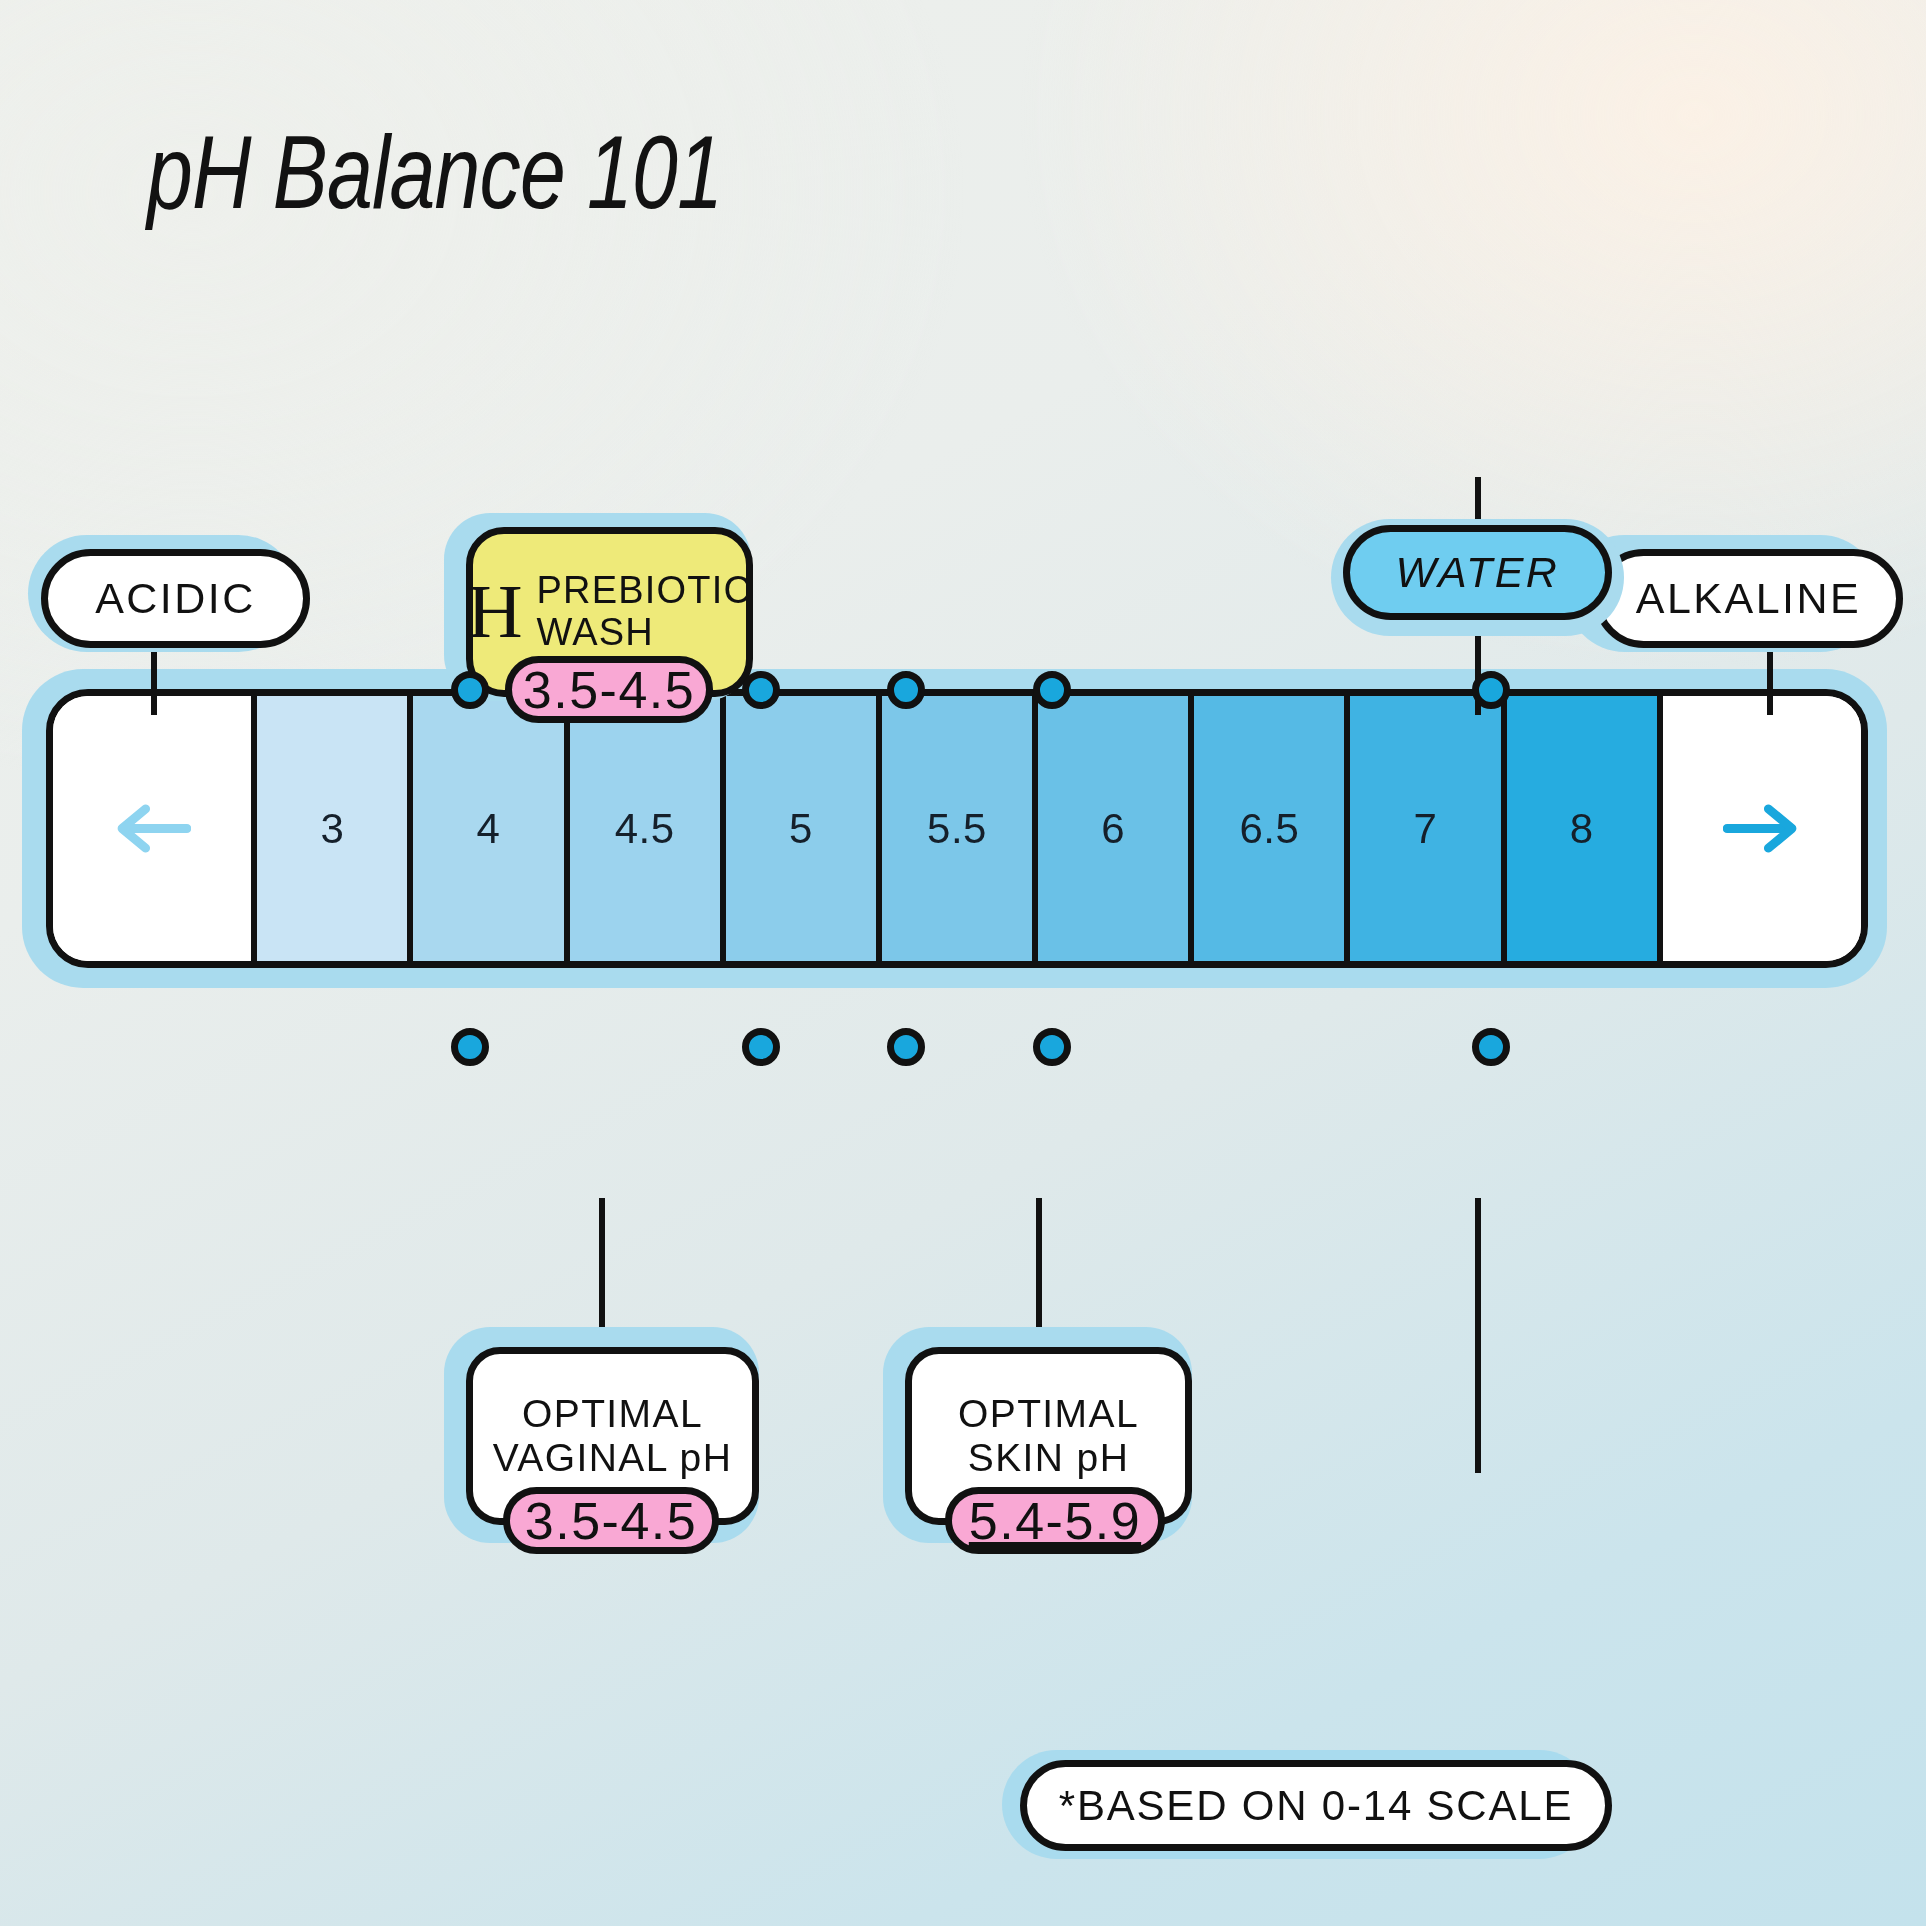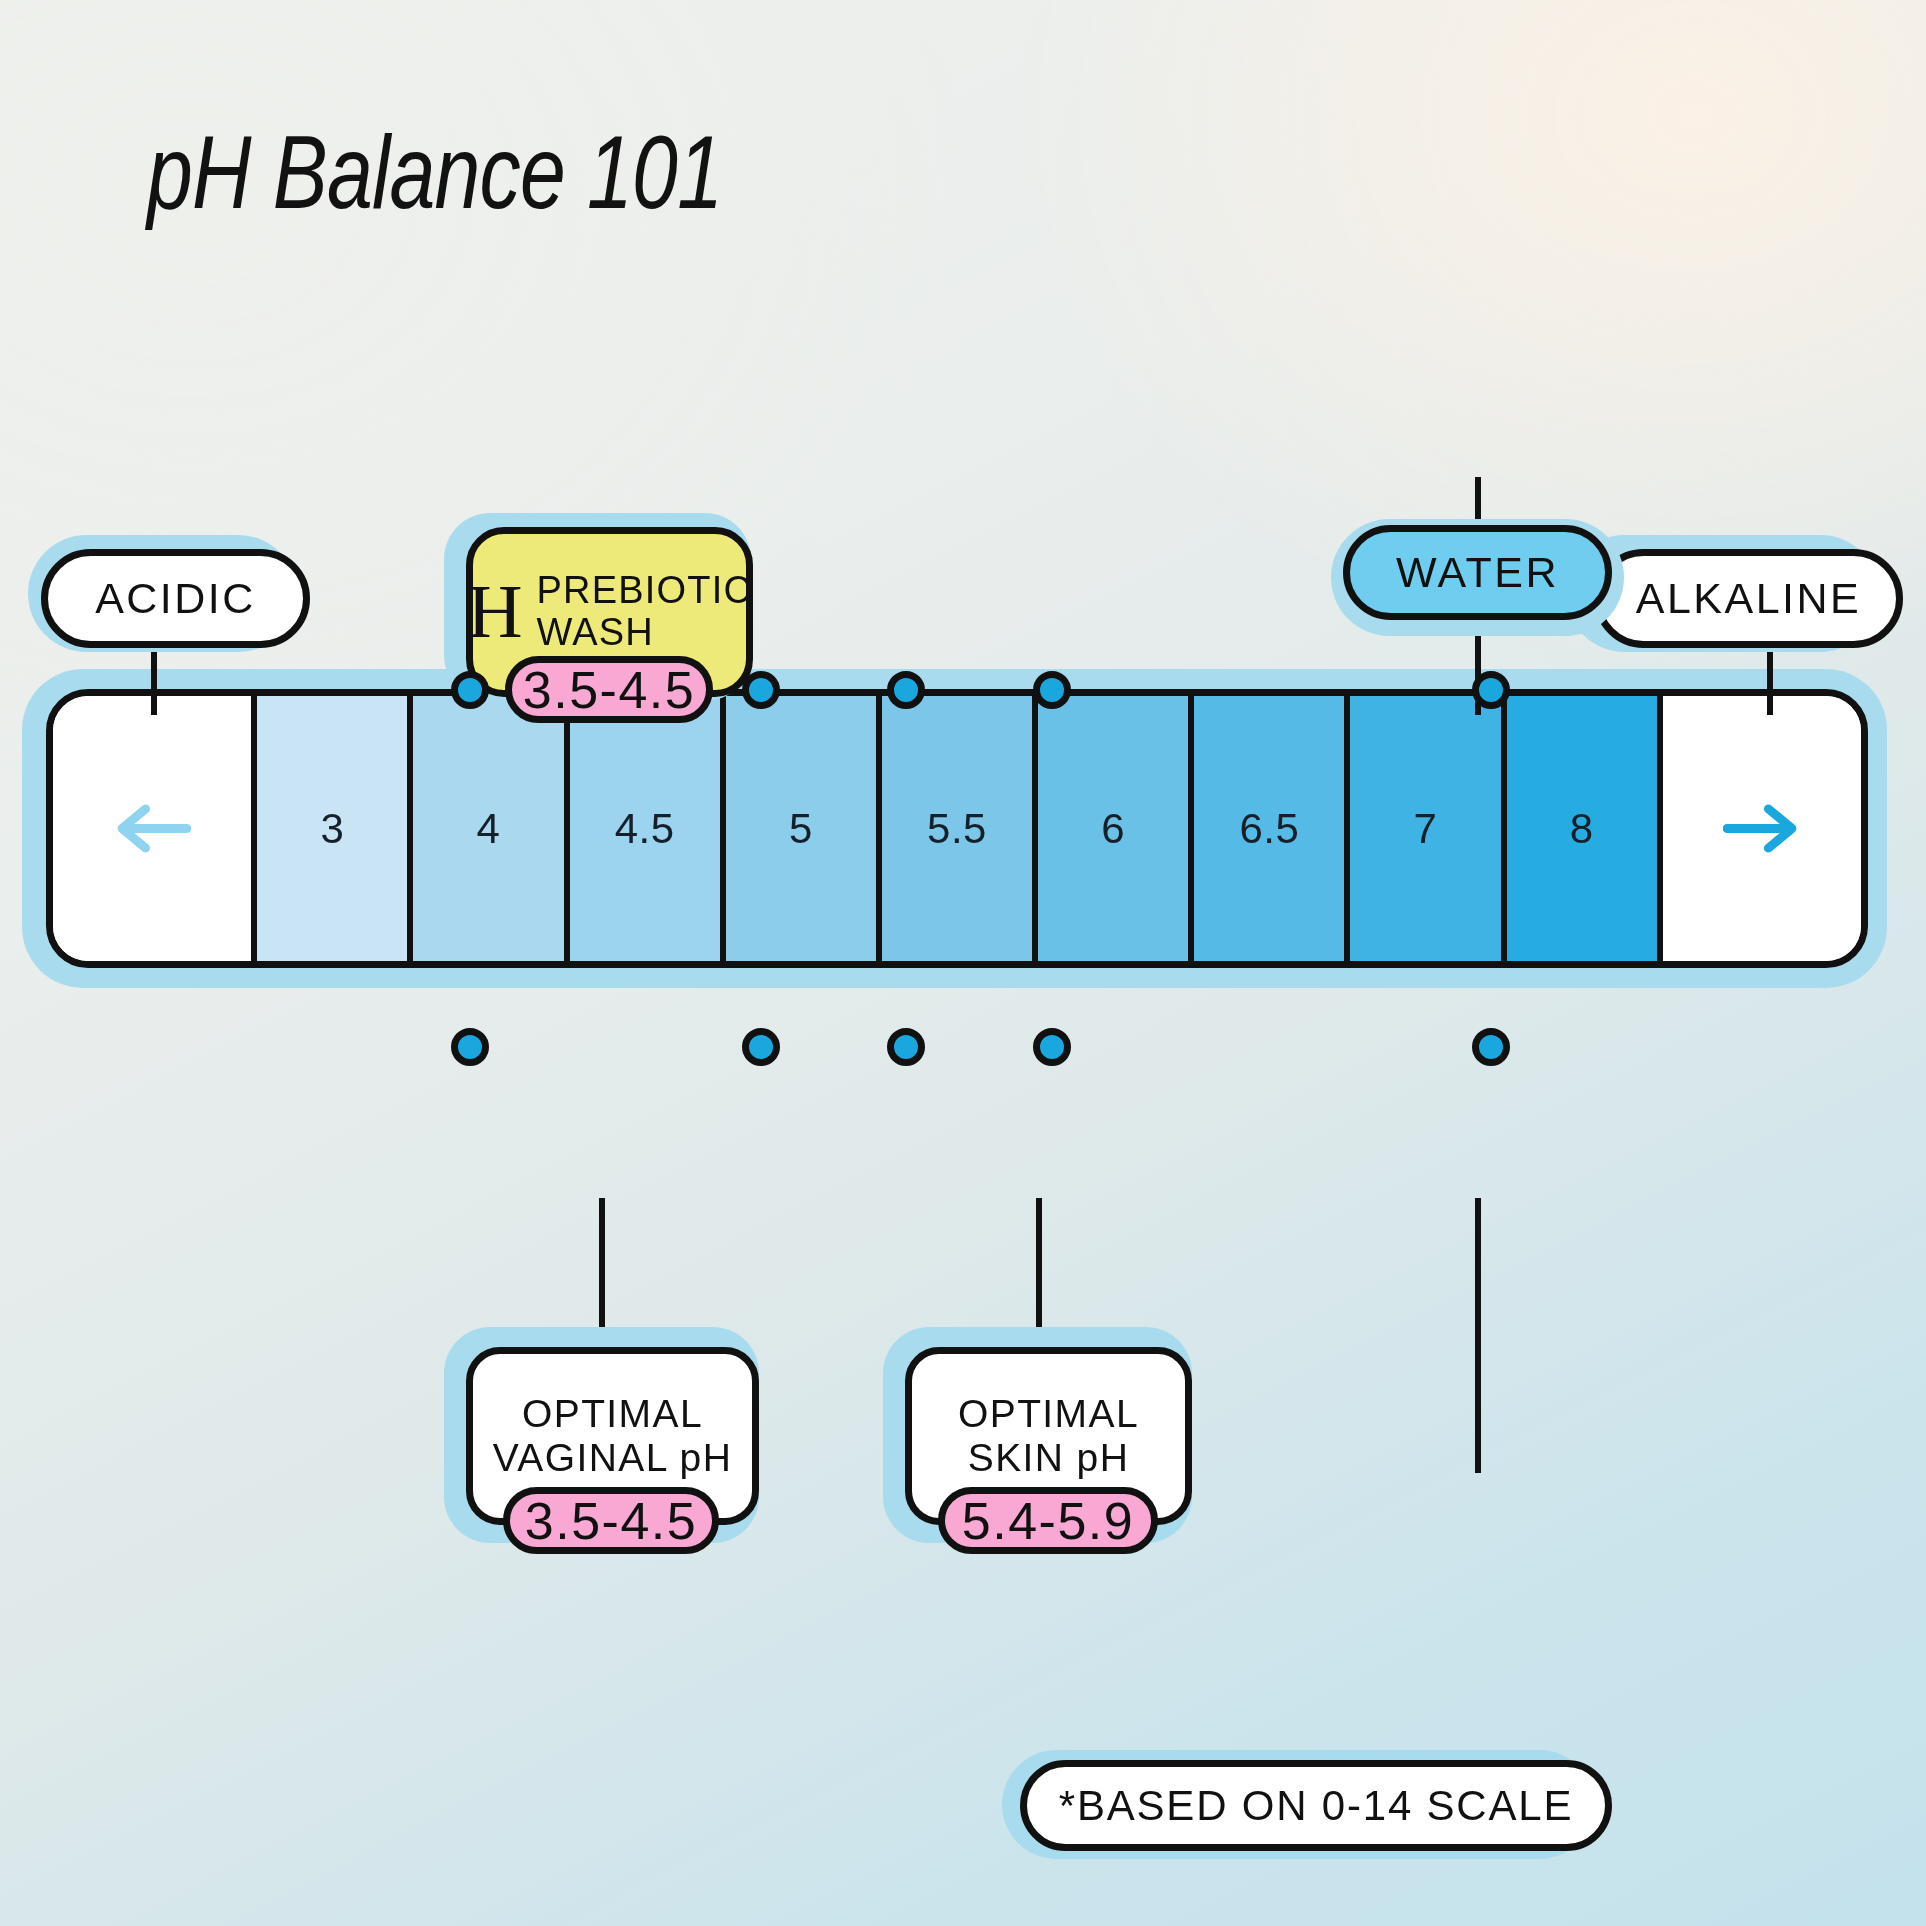--- a/index.html
+++ b/index.html
@@ -113,21 +113,21 @@
     box-sizing: border-box;
     display: flex;
     align-items: center;
     justify-content: center;
     font-size: 43px;
     letter-spacing: 2.5px;
     color: #111111;
     background: #ffffff;
     white-space: nowrap;
   }
-  .pill.blue { background: #6fcdf0; }
+  .pill.blue { background: #6fcdf0; font-style: italic; }
 
   
   .card-wrap { position: absolute; z-index: 4; }
   .card-halo {
     position: absolute;
     background: #a9dbee;
     border-radius: 46px;
   }
   .card {
     position: relative;
@@ -311,21 +311,21 @@
   </div>
 
   <div class="card-wrap" style="left:883px; top:1327px; width:337px; height:228px;">
     <div class="card-halo" style="left:0; top:0; width:309px; height:216px;"></div>
     <div class="card" style="position:absolute; left:22px; top:20px; width:287px; height:178px;">
       <div class="card-text">
         <span>OPTIMAL</span><br>
         <span>SKIN pH</span>
       </div>
     </div>
-    <div class="value-pill" style="left:55px; top:160px; width:220px; height:67px;">
+    <div class="value-pill" style="left:62px; top:160px; width:220px; height:67px;text-decoration:underline;">
       <span>5.4-5.9</span>
     </div>
   </div>
 
   <div class="note-wrap" style="left:1002px; top:1750px; width:614px; height:119px;">
     <div class="pill-halo" style="left:0; top:0; width:592px; height:109px;"></div>
     <div class="pill" style="position:absolute; left:18px; top:10px; width:592px; height:91px; font-size:42px; letter-spacing:1.8px;text-align:right;">
       <span>*BASED ON 0-14 SCALE</span>
     </div>
   </div>

